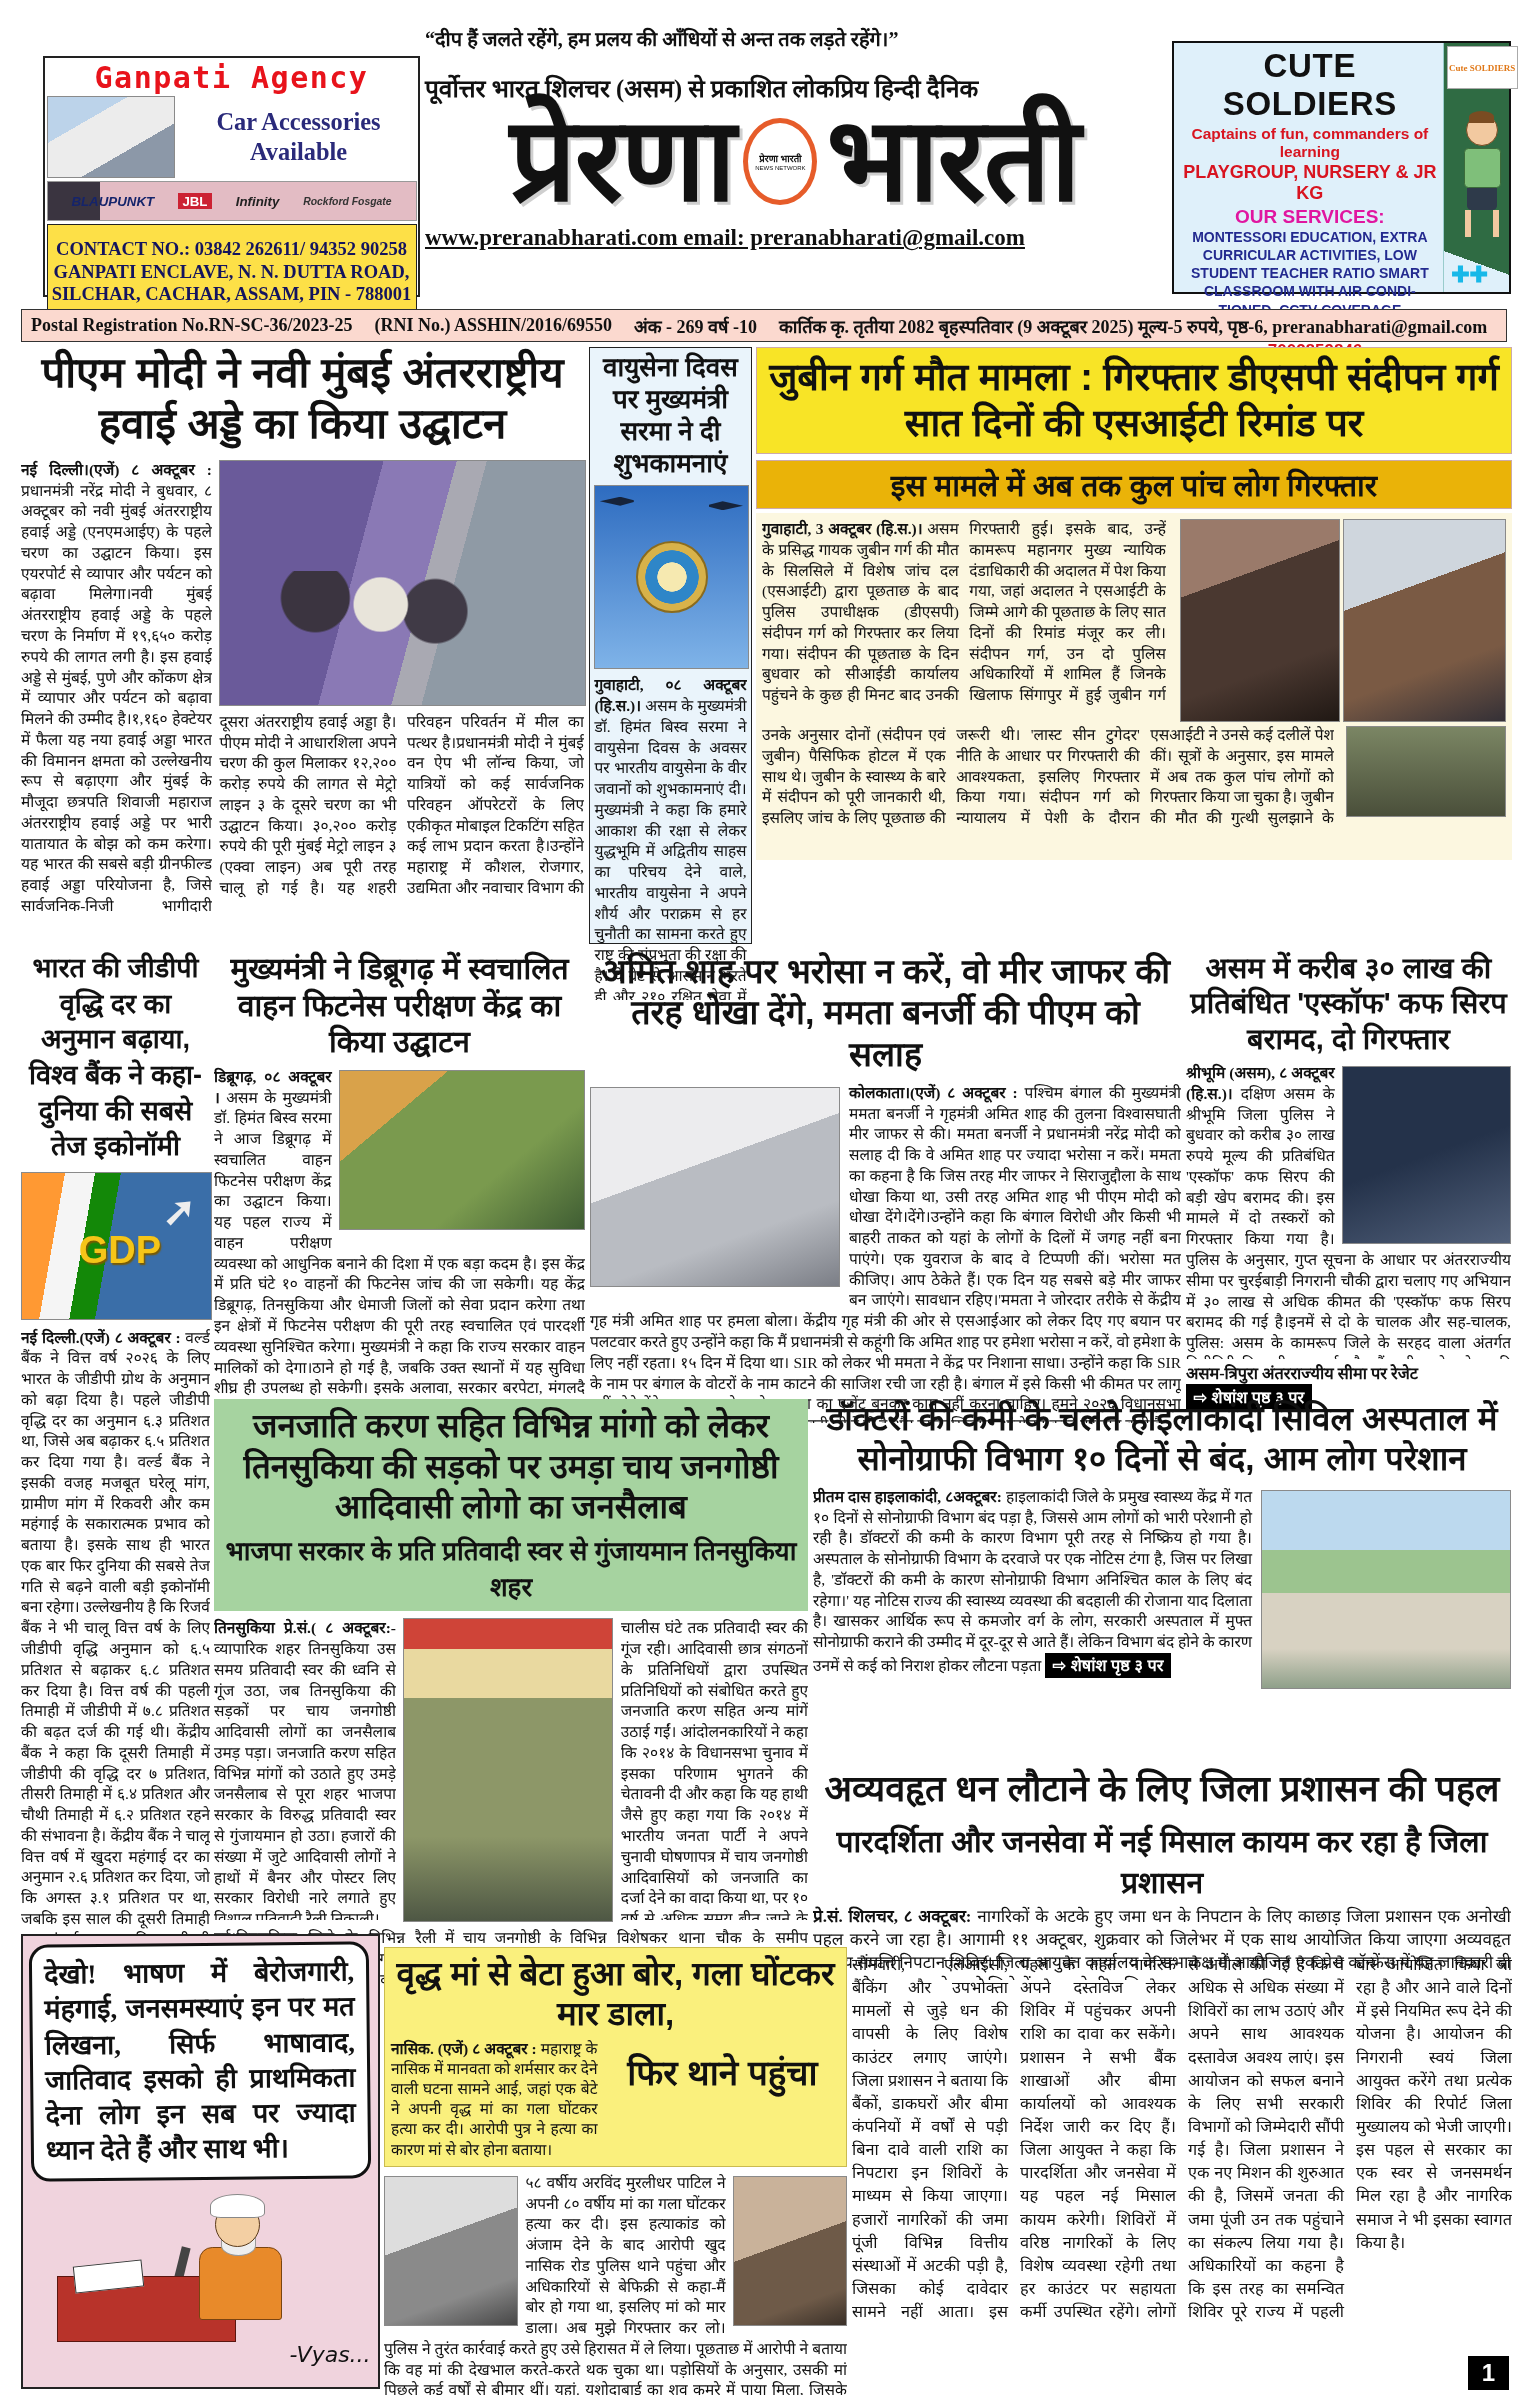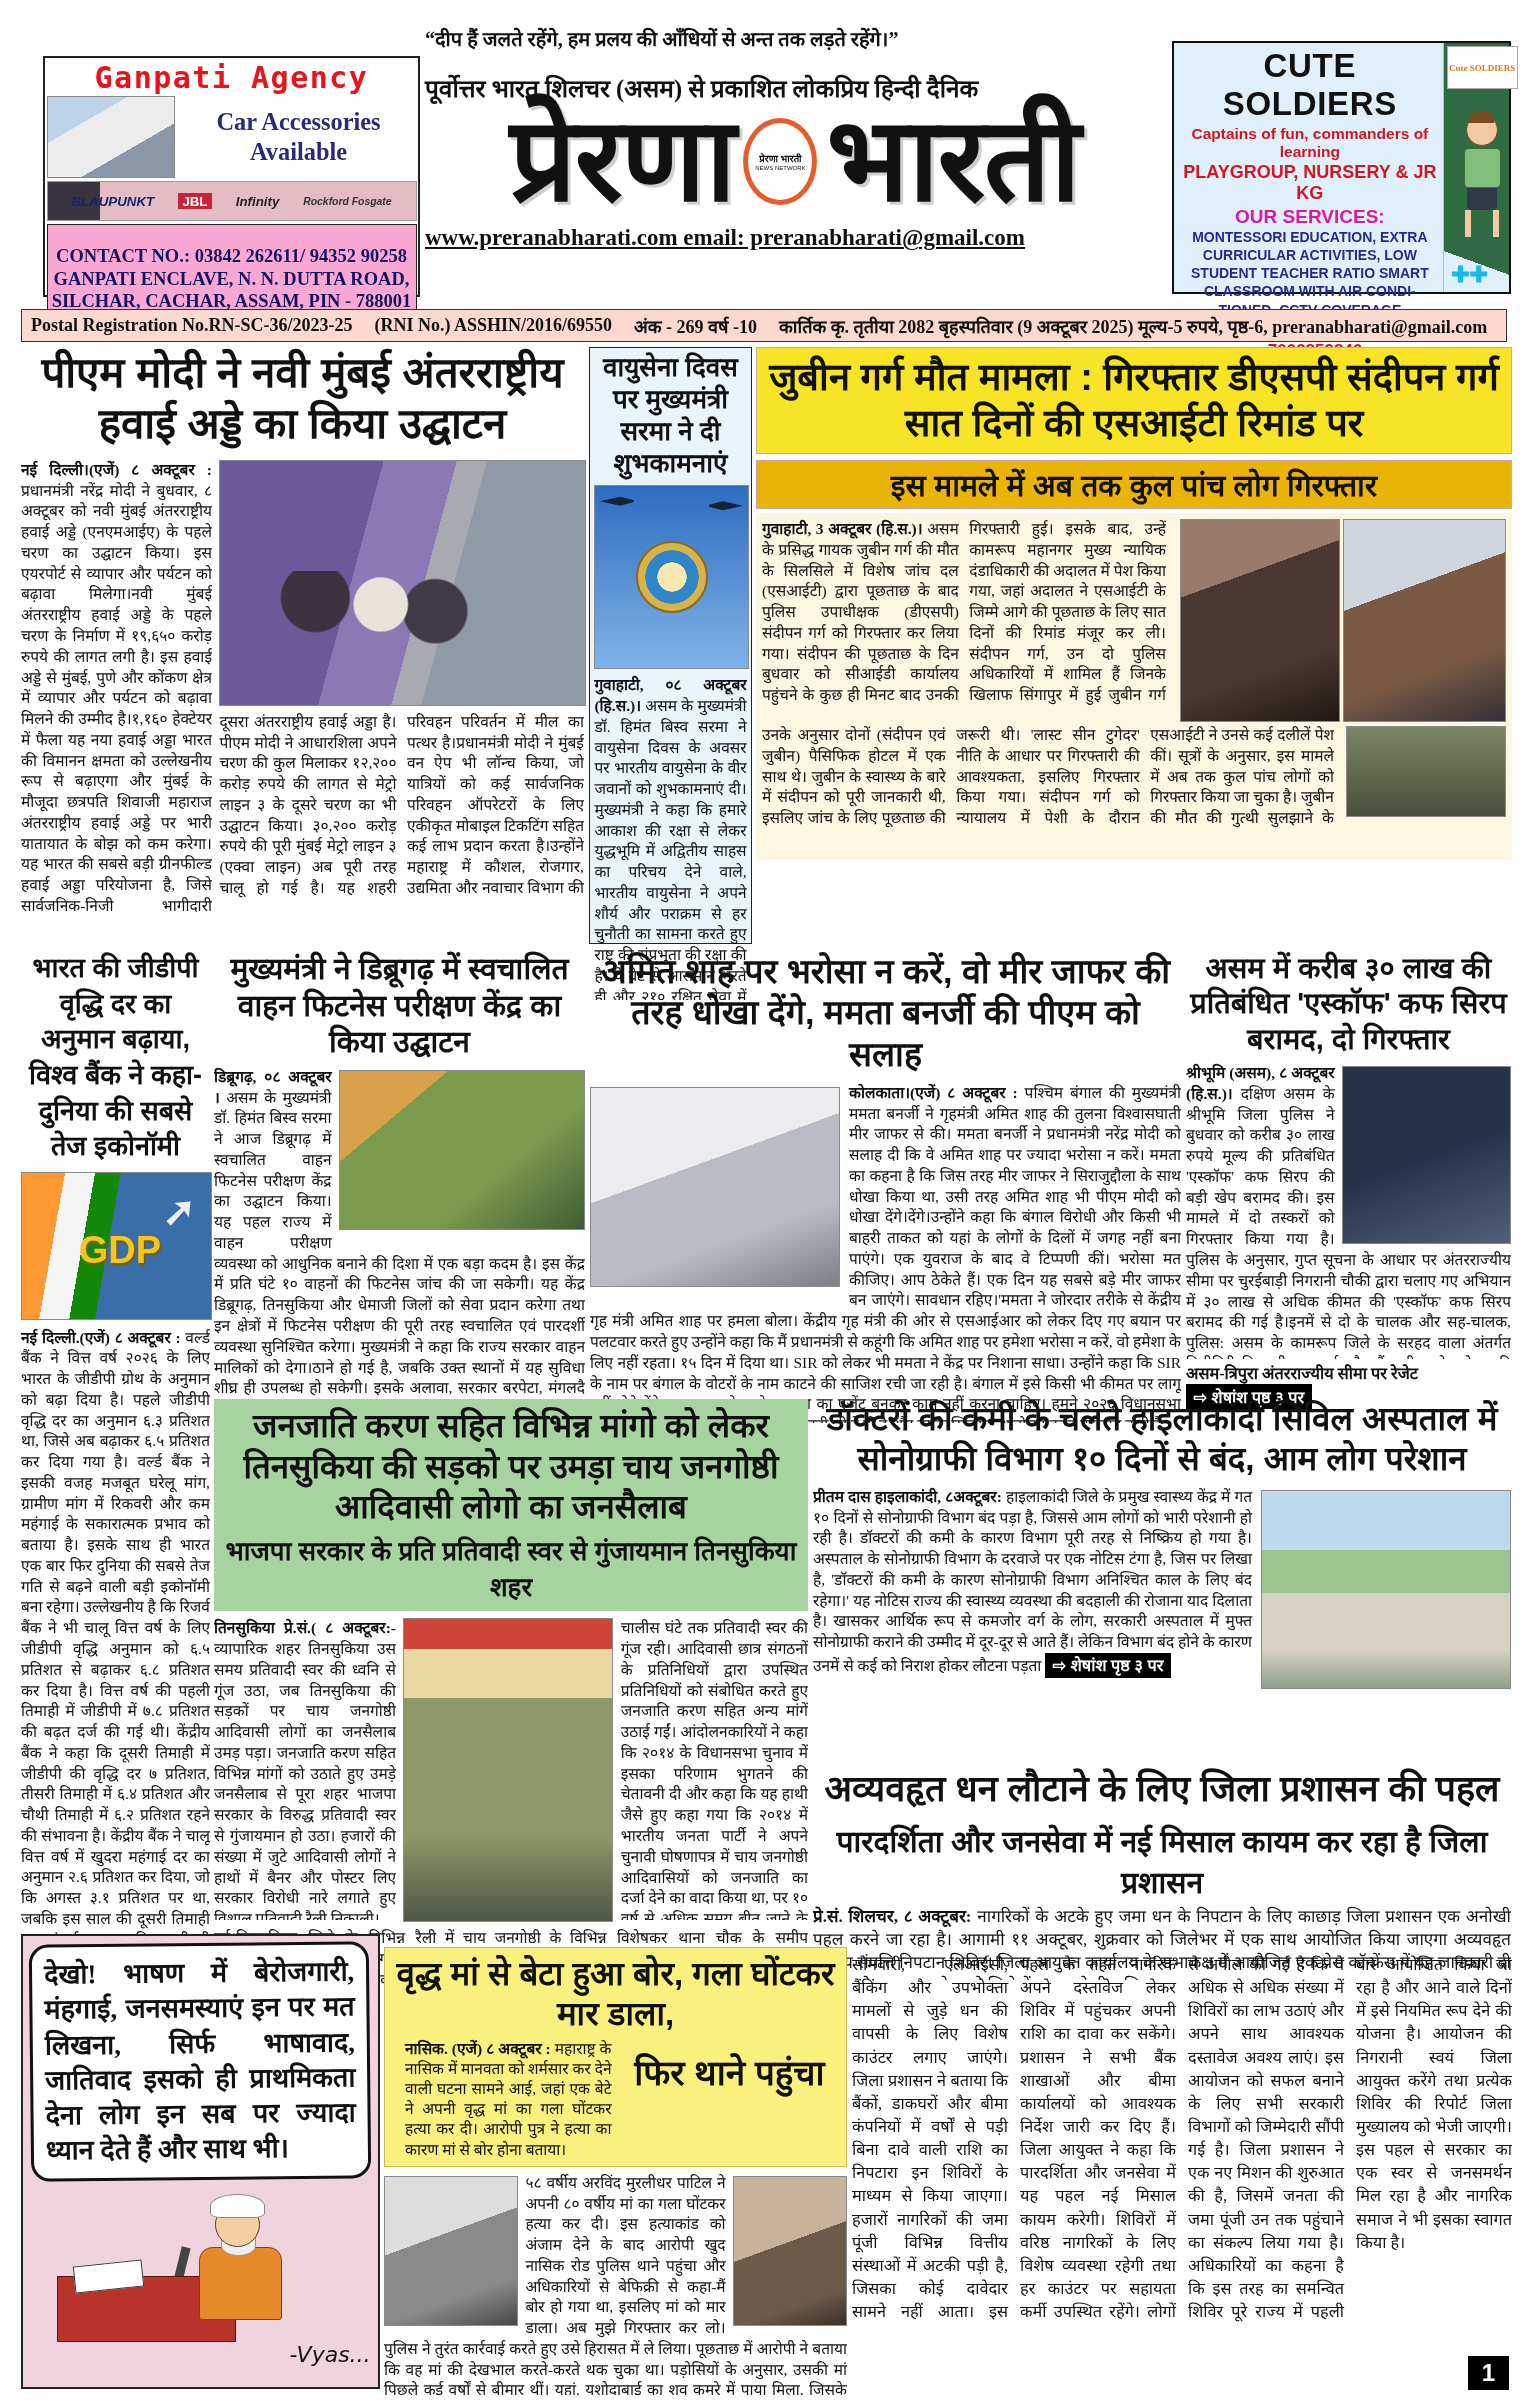--- a/index.html
+++ b/index.html
@@ -9,21 +9,21 @@
   
   .left-ad{left:43px;top:56px;width:377px;height:241px;border:2.2px double #222;background:#fff;padding:1.5px;box-sizing:border-box;}
   .ga-title{font-family:"DejaVu Sans Mono",monospace;font-weight:bold;color:#e8131b;font-size:30px;text-align:center;letter-spacing:1.5px;}
   .ga-row{display:flex;gap:6px;align-items:center;margin-top:1.5px;}
   .ph{border:0.7px solid #8a8a8a;position:relative;overflow:hidden;flex-shrink:0;}
   .ph-car{width:126px;height:80px;background:linear-gradient(150deg,#bcd3ea 0 30%,#ececec 30% 65%,#8c98a8 65%);}
   .ga-acc{font-size:24.4px;font-weight:bold;color:#2a2a7a;text-align:center;flex:1;line-height:1.25;}
   .ga-brands{margin-top:3px;height:38px;background:linear-gradient(90deg,#3a3440 0 14%,#e3bcc4 14%);display:flex;align-items:center;justify-content:space-evenly;border:0.7px solid #999;}
   .brand{font-family:"Liberation Sans",sans-serif;font-weight:bold;font-size:13.3px;font-style:italic;}
   .b1{color:#15246b;} .b2{color:#fff;background:#c23;padding:0.7px 4.4px;font-style:normal;} .b3{color:#222;} .b4{color:#333;font-size:10.4px;}
-  .ga-contact{margin-top:3px;background:#f9a8d4;border:1.5px solid #222;text-align:center;font-weight:bold;color:#14145e;font-size:18.5px;line-height:1.22;padding:20px 3px;}
+  .ga-contact{margin-top:3px;background:#fde047;border:1.5px solid #222;text-align:center;font-weight:bold;color:#14145e;font-size:18.5px;line-height:1.22;padding:13px 3px;}
   .masthead{left:425px;top:25px;width:739px;text-align:left;}
   .mh-tag{font-size:20px;font-weight:bold;}
   .mh-sub{font-size:24.4px;font-weight:bold;margin-top:19px;}
   .mh-title-row{display:flex;align-items:center;justify-content:center;gap:9px;margin-top:-4.4px;}
   .mh-title{font-size:117px;font-weight:900;line-height:1.05;letter-spacing:-1.5px;text-shadow:3px 3px 0 #cfcfcf;}
   .mh-logo{width:64px;height:77px;border:5.2px solid #e65c2a;border-radius:50%;background:#fff;display:flex;flex-direction:column;align-items:center;justify-content:center;flex-shrink:0;}
   .mh-logo .l1{font-size:9.6px;font-weight:bold;} .mh-logo .l2{font-size:6px;font-family:"Liberation Sans",sans-serif;}
   .mh-web{font-size:23px;font-weight:bold;text-decoration:underline;margin-top:3px;}
   .right-ad{left:1172px;top:41px;width:339px;height:253px;border:2.2px solid #111;background:#dff0fa;box-sizing:border-box;display:flex;}
   .cs-main{flex:1;padding:4.4px 3px 3px 6px;text-align:center;font-family:"Liberation Sans",sans-serif;}
@@ -133,21 +133,21 @@
   .toon .turban{position:absolute;left:180px;bottom:124px;width:53px;height:22px;border-radius:50% 50% 20% 20%;background:#fff;border:1.5px solid #888;}
   .toon .beard{position:absolute;left:191px;bottom:86px;width:33px;height:19px;border-radius:0 0 50% 50%;background:#eee;border:0.7px solid #999;}
   .toon .bodyy{position:absolute;left:169px;bottom:22px;width:81px;height:71px;border-radius:13.3px 13.3px 3px 3px;background:#e88a2a;border:1.5px solid #7a4410;}
   .toon .mic{position:absolute;left:148px;bottom:64px;width:9px;height:31px;background:#444;transform:rotate(14deg);}
   .sig{text-align:right;font-style:italic;font-size:22px;font-family:"DejaVu Sans",sans-serif;}
   
   .art-nasik{left:384px;top:1947px;width:463px;height:444px;}
   .nas-yellow{background:#faf07d;border:0.7px solid #cabb50;padding:6px;}
   .nas-hl{font-size:33px;}
   .nas-row{display:flex;gap:7.4px;margin-top:4.4px;}
-  .nas-left{width:46%;font-size:15.5px;line-height:1.3;text-align:justify;margin-left:14px;}
+  .nas-left{width:46%;font-size:15.5px;line-height:1.3;text-align:justify;}
   .nas-right{flex:1;font-size:35px;font-weight:900;text-align:center;font-family:"Liberation Sans",sans-serif;line-height:1.2;padding-top:13.3px;}
   .nas-body{margin-top:6px;height:222px;overflow:hidden;}
   .ph-now{float:left;width:132px;height:148px;margin:3px 7.4px 3px 0;background:linear-gradient(160deg,#dddddd 0 40%,#8a8a8a 40% 75%,#474747);}
   .ph-nm{float:right;width:112px;height:148px;margin:3px 0 3px 7.4px;background:linear-gradient(160deg,#c9b29a 0 45%,#6e5a48 45% 80%,#3a3028);}
   .pagenum{left:1468px;top:2356px;width:41px;height:34px;background:#000;color:#fff;display:flex;align-items:center;justify-content:center;font-size:24px;font-weight:bold;font-family:"Liberation Sans",sans-serif;}
 </style>
 </head>
 <body>
 
 <div id="page">

